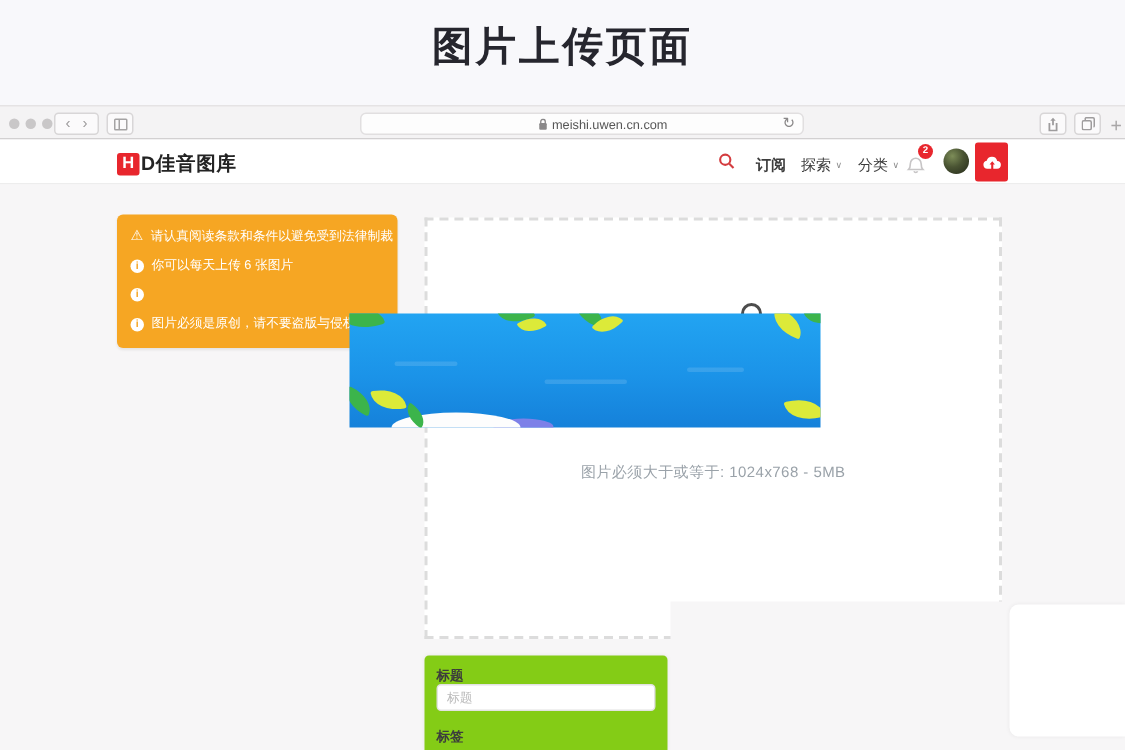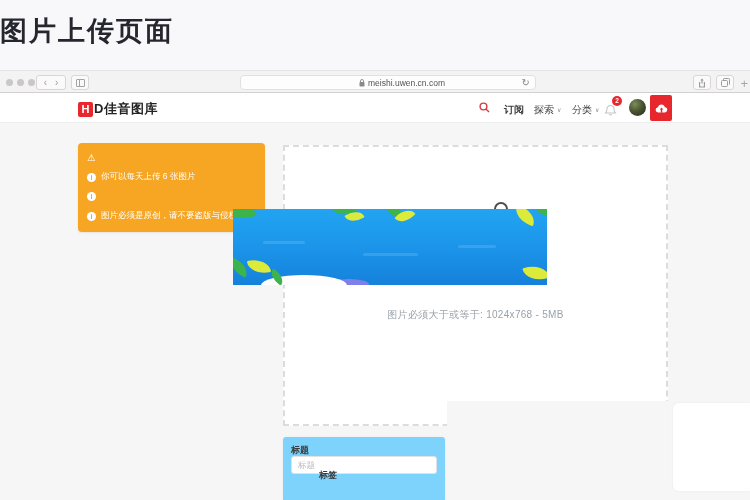--- a/index.html
+++ b/index.html
@@ -1,20 +1,20 @@
 <!DOCTYPE html>
 <html><head>
 <meta charset="utf-8">
 <style>
   * { margin:0; padding:0; box-sizing:border-box; }
   body { font-family:"Liberation Sans","DejaVu Sans",sans-serif; }
   #stage { position:relative; width:750px; height:500px; background:#f8f8fb; overflow:hidden; }
 
   
-  .page-title { position:absolute; top:13px; left:0; width:100%; text-align:left;
+  .page-title { position:absolute; top:13px; left:0; width:100%; text-align:center;
     font-size:27px; font-weight:bold; color:#26262e; letter-spacing:2px; }
 
   
   .toolbar { position:absolute; top:70px; left:0; width:750px; height:23px;
     background:#f4f3f4; border-top:1px solid #e5e3e4; border-bottom:1px solid #d2d0d1; }
   .dots { position:absolute; left:6px; top:8px; display:flex; gap:4px; }
   .dot { width:7px; height:7px; border-radius:50%; background:#c9c7c8; }
   .navgroup { position:absolute; left:36px; top:4px; display:flex; gap:5px; }
   .tbtn { height:15px; background:#fbfafb; border:1px solid #d8d6d7; border-radius:3px;
     color:#9e9c9d; display:flex; align-items:center; justify-content:center; font-size:10px; line-height:1; }
@@ -69,24 +69,24 @@
   .leaf.g { background:#3cb44b; }
   .leaf.y { background:#dcea39; }
   .streak { position:absolute; height:3px; border-radius:2px; background:rgba(255,255,255,.13); }
   .arc-white { position:absolute; left:28px; top:66px; width:86px; height:20px; background:#fdfdfd; border-radius:50%; }
   .arc-purple { position:absolute; left:96px; top:70px; width:40px; height:11px; background:#8f80ea; border-radius:50%; opacity:.85; }
 
   .size-hint { position:absolute; left:283px; top:308px; width:385px; text-align:center;
     font-size:10px; color:#9aa2a9; letter-spacing:.3px; }
 
   .form-card { position:absolute; left:283px; top:437px; width:162px; height:63px;
-    background:#7dd3fc; border-radius:3px 3px 0 0; box-shadow:0 0 3px rgba(0,0,0,.05); }
+    background:#84cc16; border-radius:3px 3px 0 0; box-shadow:0 0 3px rgba(0,0,0,.05); }
   .form-label { position:absolute; left:8px; font-size:9px; color:#3c3c3c; font-weight:bold; }
   .lbl-title { top:7px; }
-  .lbl-tags { top:32px;margin-left:28px; }
+  .lbl-tags { top:48px; }
   .title-input { position:absolute; left:8px; top:19px; width:146px; height:18px;
     border:1px solid #e2e2e2; border-radius:3px; font-size:8.5px; padding:0 6px; color:#333;
     font-family:inherit; outline:none; }
   .title-input::placeholder { color:#b9b9b9; }
 
   .side-panel { position:absolute; left:673px; top:403px; width:77px; height:88px;
     background:#fff; border-radius:6px 0 0 6px; box-shadow:0 0 3px rgba(0,0,0,.05); }
 
   svg { display:block; }
 </style>
@@ -174,20 +174,21 @@
   </div>
 
   <div class="content-bg">
 
     <div class="dropzone" style="top:22px;"></div>
     <div class="upload-circle" style="top:79px;"></div>
 
     <div class="notice" style="top:20px;">
       <div class="notice-row">
         <span class="warn-glyph">⚠</span>
+        <span>请认真阅读条款和条件以避免受到法律制裁</span>
       </div>
       <div class="notice-row">
         <span class="info-glyph">i</span>
         <span>你可以每天上传 6 张图片</span>
       </div>
       <div class="notice-row">
         <span class="info-glyph">i</span>
       </div>
       <div class="notice-row">
         <span class="info-glyph">i</span>

